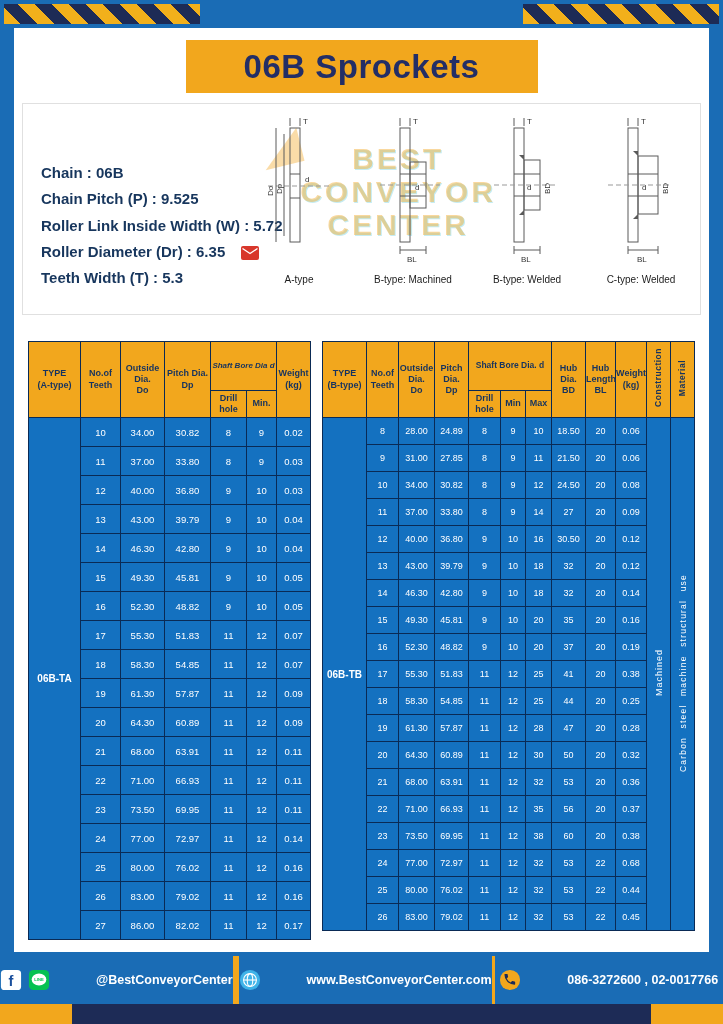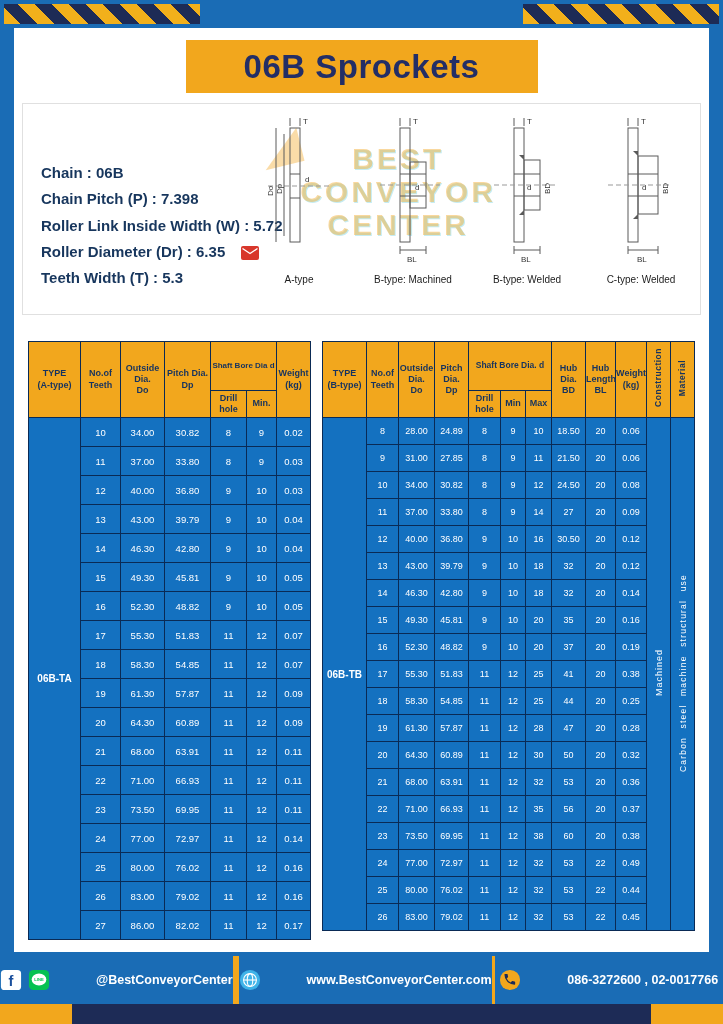--- a/index.html
+++ b/index.html
@@ -42,21 +42,21 @@
   .tbl th, .tbl td { border:1px solid #0a2a55; text-align:center; vertical-align:middle; }
   .tbl thead th { background:#f2a71d; color:#16335f; font-weight:bold; font-size:9px;
     white-space:pre-line; line-height:1.25; padding:2px 0; }
   .tbl thead tr:first-child th[rowspan] { height:76px; }
   .tbl thead tr:nth-child(2) th { height:24px; }
   .tbl tbody td { background:#1471c0; color:#ffffff; }
   .tbl-a { width:282px; }
   .tbl-b { width:372px; }
   .tbl-a tbody td { font-size:9.5px; height:29px; }
   .tbl-b tbody td { font-size:9px; height:27px; }
-  .shaft-a { font-size:8px !important; }
+  .shaft-a { font-size:8px !important;font-style:italic; }
   .shaft-b { font-size:8.5px !important; }
   .lead-cell { font-weight:bold; font-size:10px !important; }
   .vtext { display:inline-block; writing-mode:vertical-rl; transform:rotate(180deg); white-space:nowrap; }
   th .vtext { font-size:8.5px; letter-spacing:.5px; }
   .trail-cell .vtext { font-size:9px; letter-spacing:1px; }
   .trail-1 .vtext { font-size:8.5px; letter-spacing:1.2px; word-spacing:5px; }
 
   
   .footer { position:absolute; left:0; right:0; bottom:20px; height:48px; background:#1a6cb5;
     display:flex; align-items:center; color:#fff; }
@@ -94,21 +94,21 @@
 CENTER</div>
       <span class="wm-mail">
         <svg width="18" height="14" viewBox="0 0 18 14">
             <rect x="0" y="0" width="18" height="14" rx="2" fill="#d8372b"></rect>
             <path d="M1.5 2.5l7.5 5 7.5-5" stroke="#fff" stroke-width="1.4" fill="none"></path>
           </svg>
       </span>
 
       <div class="specs">
         <div>Chain  : 06B</div>
-        <div>Chain Pitch (P)  :  7.398</div>
+        <div>Chain Pitch (P)  :  9.525</div>
         <div>Roller Link Inside Width (W)  :  5.72</div>
         <div>Roller Diameter (Dr)  : 6.35</div>
         <div>Teeth Width (T)  :  5.3</div>
       </div>
 
       <div class="diagrams">
 
         <figure class="diagram">
           <svg width="114" height="152" viewBox="0 0 114 152">
             <g stroke="#5a5a5a" fill="none" stroke-width="1">
@@ -609,21 +609,21 @@
             </tr>
             <tr>
               <td>24</td>
               <td>77.00</td>
               <td>72.97</td>
               <td>11</td>
               <td>12</td>
               <td>32</td>
               <td>53</td>
               <td>22</td>
-              <td>0.49</td>
+              <td>0.68</td>
             </tr>
             <tr>
               <td>25</td>
               <td>80.00</td>
               <td>76.02</td>
               <td>11</td>
               <td>12</td>
               <td>32</td>
               <td>53</td>
               <td>22</td>

